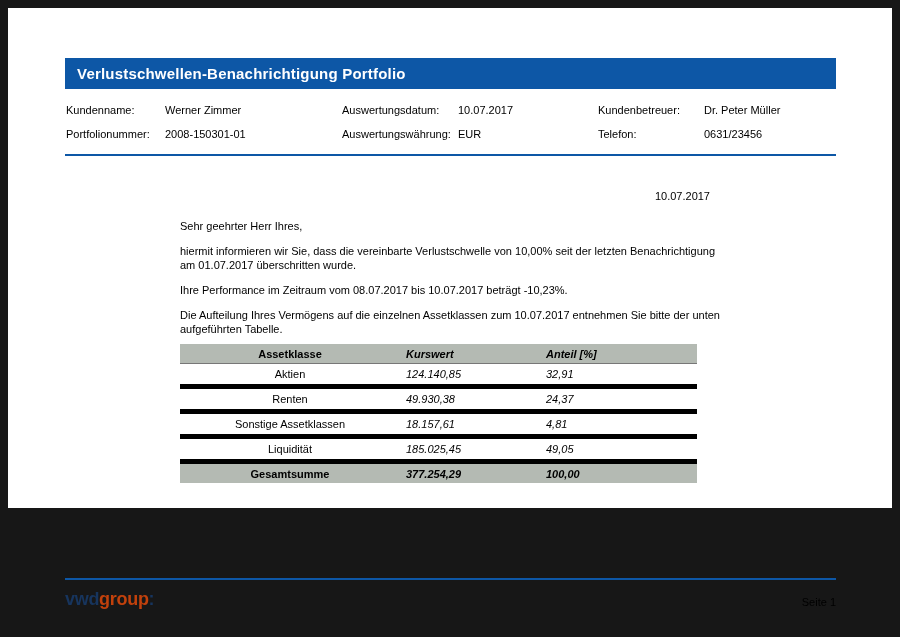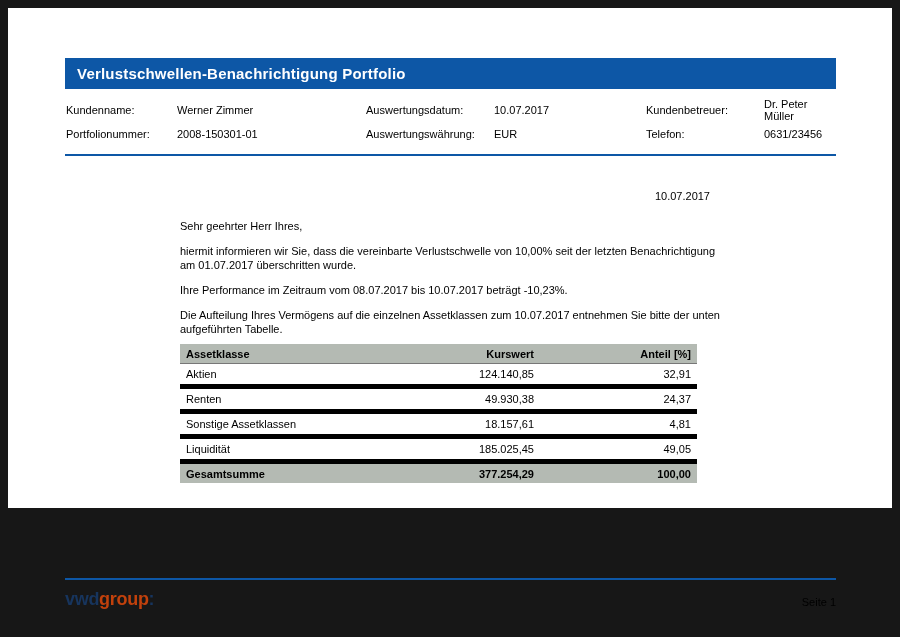--- a/index.html
+++ b/index.html
@@ -18,21 +18,21 @@
     position:absolute; left:57px; top:50px; width:771px; height:31px;
     box-sizing:border-box; padding-left:12px;
     background:#0d57a6; color:#ffffff;
     font-size:15px; font-weight:bold; line-height:31px;
     letter-spacing:0.2px;
   }
   .meta { position:absolute; left:58px; top:90px; width:771px; font-size:11px; }
   .meta-row {
     display:grid;
     grid-template-columns:99px 177px 116px 140px 106px 1fr;
-    height:24px; align-items:center;gap:12px;
+    height:24px; align-items:center;
   }
   .rule { position:absolute; left:57px; width:771px; height:2px; background:#0d57a6; }
   .rule-top { top:146px; }
   .rule-bottom { top:570px; }
   .date-line {
     position:absolute; left:172px; top:182px; width:530px;
     text-align:right; font-size:11px;
   }
   .letter {
     position:absolute; left:172px; top:211px; width:545px;
@@ -50,22 +50,22 @@
   .asset-table thead th {
     background:#b4bab3; font-weight:bold; height:19px;
     border-bottom:1px solid #777;
   }
   .asset-table tbody td {
     height:20px; border-bottom:5px solid #000000; background:#ffffff;
   }
   .asset-table tfoot td {
     background:#b4bab3; font-weight:bold; height:19px;
   }
-  .al { text-align:left; }
-  .ar { text-align:right; }
+  .al { text-align:center; }
+  .ar { text-align:left;font-style:italic; }
   .logo {
     position:absolute; left:57px; top:581px;
     font-size:18px; font-weight:bold; letter-spacing:-0.3px;
   }
   .logo .vwd   { color:#17355e; }
   .logo .group { color:#c2410c; }
   .logo .colon { color:#17355e; }
   .page-number {
     position:absolute; right:56px; top:588px;
     font-size:11px; text-align:center;

